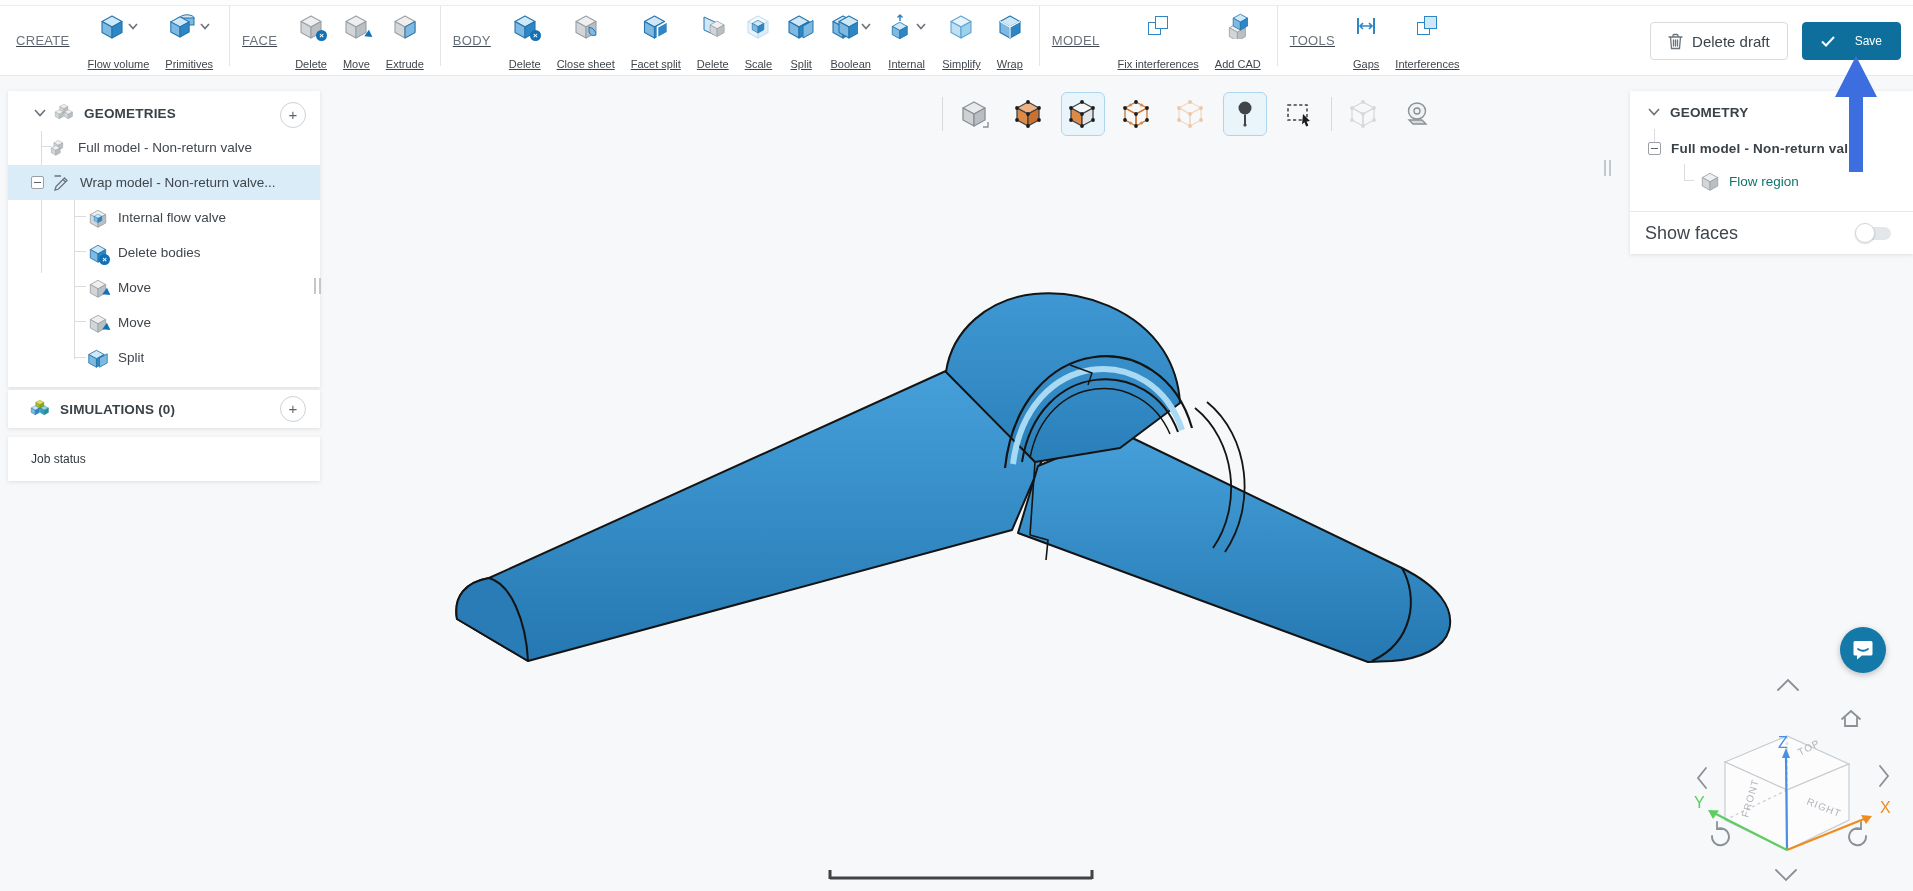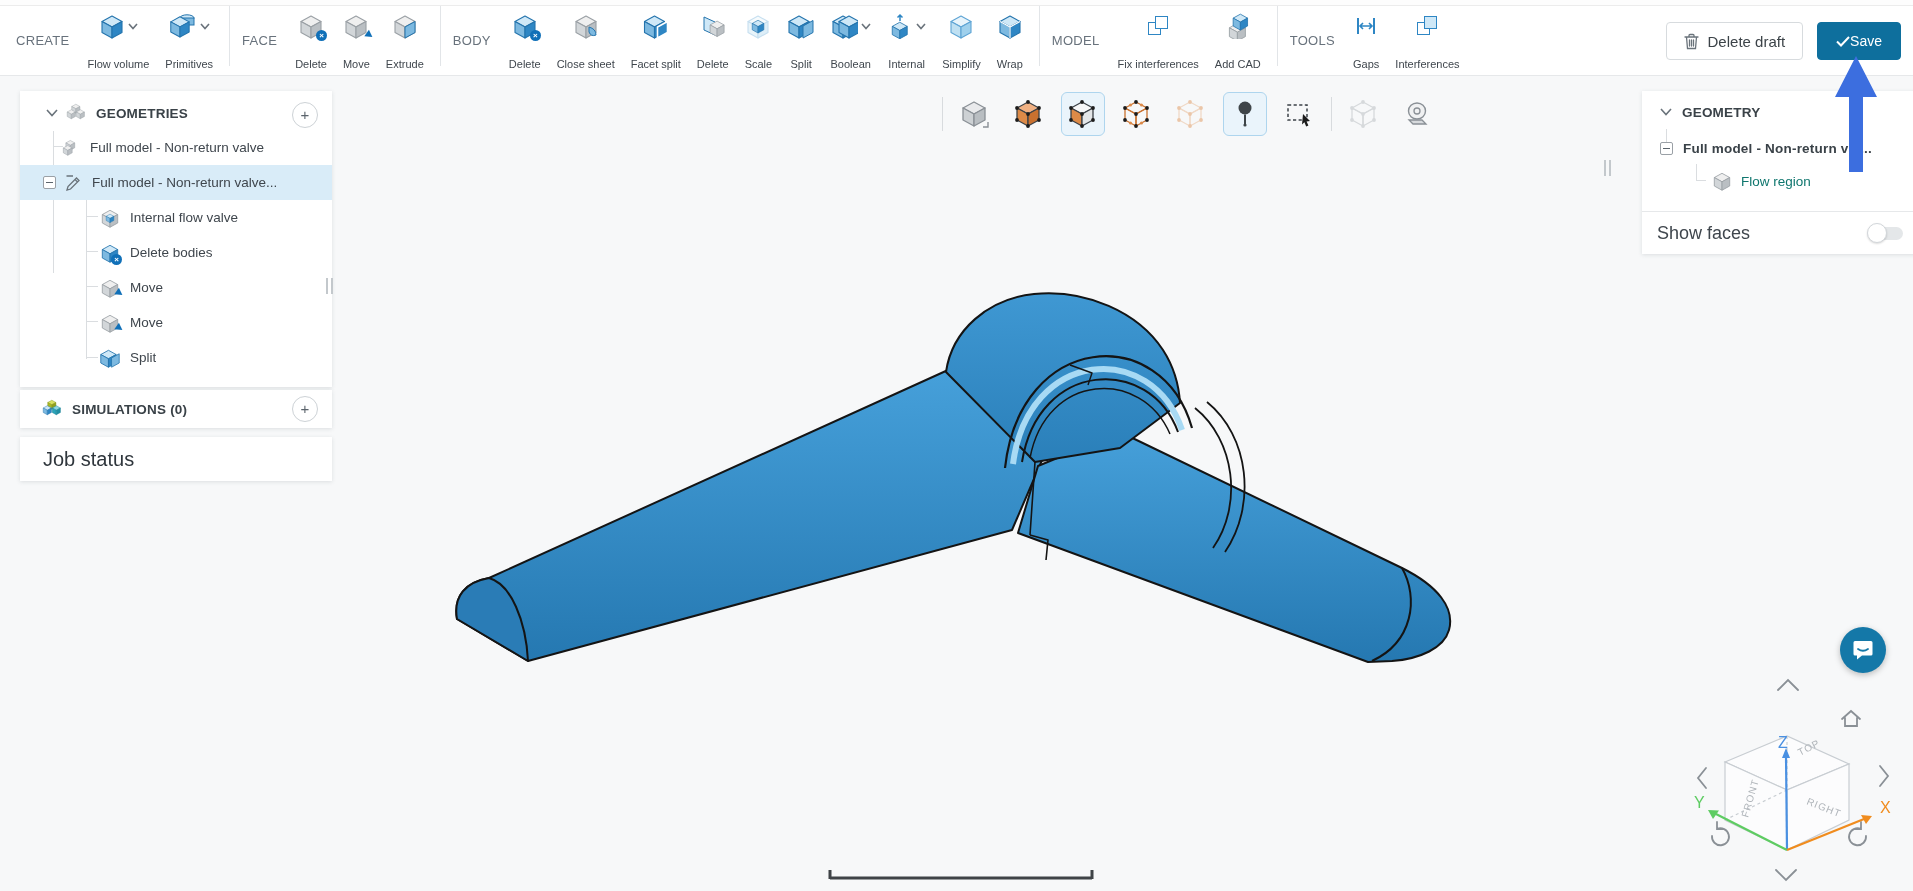--- a/index.html
+++ b/index.html
@@ -2,69 +2,69 @@
 <html><head>
 <meta charset="utf-8">
 <style>
   * { margin:0; padding:0; box-sizing:border-box; }
   html,body { width:1913px; height:891px; overflow:hidden;
     font-family:"Liberation Sans", sans-serif; background:#f7f8f9; color:#3f464d; }
 
   
   .top-edge { height:6px; background:#fdfdfd; border-bottom:1px solid #ececec; }
   .topbar { position:relative; height:70px; background:#fff; border-bottom:1px solid #e6e8ea;
-    display:flex; padding-left:12px; z-index:20; }
+    display:flex; padding-left:12px; z-index:20;text-decoration:underline; }
   .tb-sec { display:flex; align-items:center; }
   .tb-sec-label { font-size:13px; color:#68727c; letter-spacing:.3px; margin:0 10px 0 4px; }
   .tb-item { display:flex; flex-direction:column; align-items:center; padding:2px 8px; cursor:pointer; }
   .tb-ico-row { height:30px; display:flex; align-items:center; gap:3px; position:relative; }
   .tb-lbl { font-size:11px; color:#3f464d; margin-top:17px; white-space:nowrap; }
   .tb-div { width:1px; background:#e2e5e8; height:60px; margin:0 8px; }
   .chev { stroke:#6a737b; fill:none; stroke-width:1.6; }
   .badge-x { position:absolute; right:-3px; bottom:0; width:11px; height:11px; border-radius:50%;
     background:#1070b8; color:#fff; font-size:8px; line-height:11px; text-align:center; font-weight:bold; }
   .badge-arrow { position:absolute; right:-4px; bottom:2px; width:0; height:0;
     border-top:4px solid transparent; border-bottom:4px solid transparent; border-left:7px solid #1070b8;
     transform:rotate(35deg); }
   .sq-pair { position:relative; width:24px; height:24px; }
   .sq-pair .sq1 { position:absolute; left:2px; top:8px; width:13px; height:13px; border:1.6px solid #2e86c4; background:#fff; }
   .sq-pair .sq2 { position:absolute; left:9px; top:2px; width:13px; height:13px; border:1.6px solid #2e86c4; background:#cfe8f7; }
   .tb-actions { position:absolute; right:12px; top:16px; display:flex; gap:14px; }
   .btn-outline { display:flex; align-items:center; gap:9px; height:38px; padding:0 17px; background:#fff;
     border:1px solid #d7dbde; border-radius:4px; font-size:15px; color:#3c4348; cursor:pointer;
     font-family:"Liberation Sans", sans-serif; }
-  .btn-save { display:flex; align-items:center; gap:0; height:38px; padding:0 18px; background:#0e6f9d;
-    border:1px solid #0e6f9d; border-radius:4px; font-size:14px; color:#fff; cursor:pointer;
+  .btn-save { display:flex; align-items:center; gap:20px; height:38px; padding:0 18px; background:#0e6f9d;
+    border:1px solid #0e6f9d; border-radius:4px; font-size:12px; color:#fff; cursor:pointer;
     font-family:"Liberation Sans", sans-serif; }
 
   
   .cblue  { --ct:#cfe8f7; --cl:#7db9e0; --cr:#2e86c4; --cs:#2474ad; }
   .clight { --ct:#e8f4fb; --cl:#bfe0f2; --cr:#9fd0ec; --cs:#5ea4d4; }
   .cgrey  { --ct:#efefef; --cl:#d2d6d9; --cr:#babfc3; --cs:#9aa0a5; }
   .colive { --ct:#d9e162; --cl:#aab821; --cr:#93a01c; --cs:#87941a; }
   .cteal  { --ct:#8fd6e2; --cl:#2ba4ba; --cr:#1f8fa4; --cs:#1c8396; }
 
   
-  .card { position:absolute; background:#fff; box-shadow:0 1px 4px rgba(60,70,80,.14); z-index:10;margin-left:12px; }
+  .card { position:absolute; background:#fff; box-shadow:0 1px 4px rgba(60,70,80,.14); z-index:10; }
   .tree-card { left:8px; top:91px; width:312px; height:296px; }
   .panel-row { position:absolute; left:0; right:0; display:flex; align-items:center; }
   .hdr-text { font-size:13.5px; font-weight:bold; color:#3a4248; letter-spacing:.2px; }
   .tree-text { font-size:13.5px; color:#3f464d; white-space:nowrap; overflow:hidden; }
   .plus-btn { position:absolute; right:14px; width:26px; height:26px; border-radius:50%;
     border:1px solid #cdd2d6; background:#fff; color:#5b646c; font-size:15px; line-height:24px;
     text-align:center; cursor:pointer; }
   .minus-box { width:13px; height:13px; border:1px solid #9aa0a6; border-radius:2px; position:relative; background:#fff; }
   .minus-box::after { content:""; position:absolute; left:2px; right:2px; top:5px; height:1.4px; background:#5b646c; }
   .row-selected { background:#d9ecf8; }
   .tline { position:absolute; background:#dadde0; }
   .grip { position:absolute; width:7px; height:16px; z-index:12;
     border-left:2px solid #c3c8cc; border-right:2px solid #c3c8cc; cursor:col-resize; }
   .sim-card { left:8px; top:390px; width:312px; height:38px; }
   .job-card { left:8px; top:437px; width:312px; height:44px; }
-  .job-text { font-size:20px; color:#2f363c; margin-left:23px; }
+  .job-text { font-size:12px; color:#2f363c; margin-left:23px; }
 
   
   .geo-card { left:1630px; top:91px; width:283px; height:163px; }
   .toggle { position:relative; width:32px; height:13px; background:#e4e7e9; border-radius:7px; cursor:pointer; }
   .toggle .knob { position:absolute; left:-4px; top:-4px; width:20px; height:20px; border-radius:50%;
     background:#fff; border:1px solid #d2d6da; box-shadow:0 1px 2px rgba(0,0,0,.15); }
 
   
   .vp-toolbar { position:absolute; left:942px; top:90px; height:48px; display:flex; align-items:center; gap:10px; z-index:10; }
   .vp-cell { width:44px; height:44px; display:flex; align-items:center; justify-content:center;
@@ -437,21 +437,21 @@
         </g>
       </svg>
     <span class="tree-text" style="margin-left:9px">Full model - Non-return valve</span>
   </div>
 
   <div class="panel-row row-selected" style="top:74px; height:35px;">
     <span class="minus-box" style="margin-left:23px"></span>
     <svg style="margin-left:9px" width="18" height="18" viewBox="0 0 18 18">
       <path d="M2,16 L3,12.5 L11.5,4 L14,6.5 L5.5,15 Z M10,5.5 L12.5,8 M1.5,2 H8" stroke="#6a737b" stroke-width="1.3" fill="none"></path>
       </svg>
-    <span class="tree-text" style="margin-left:9px">Full model - Non-return valve...</span>
+    <span class="tree-text" style="margin-left:9px">Wrap model - Non-return valve...</span>
   </div>
 
   <div class="panel-row" style="top:109px; height:35px;">
     <svg style="margin-left:80px" width="20" height="20" viewBox="0 0 26 26">
       <g class="cgrey">
           <use href="#cube3d"></use>
         </g>
         <g class="cblue">
           <use href="#cube3d" transform="translate(6.5,6.5) scale(.5)"></use>
         </g>

